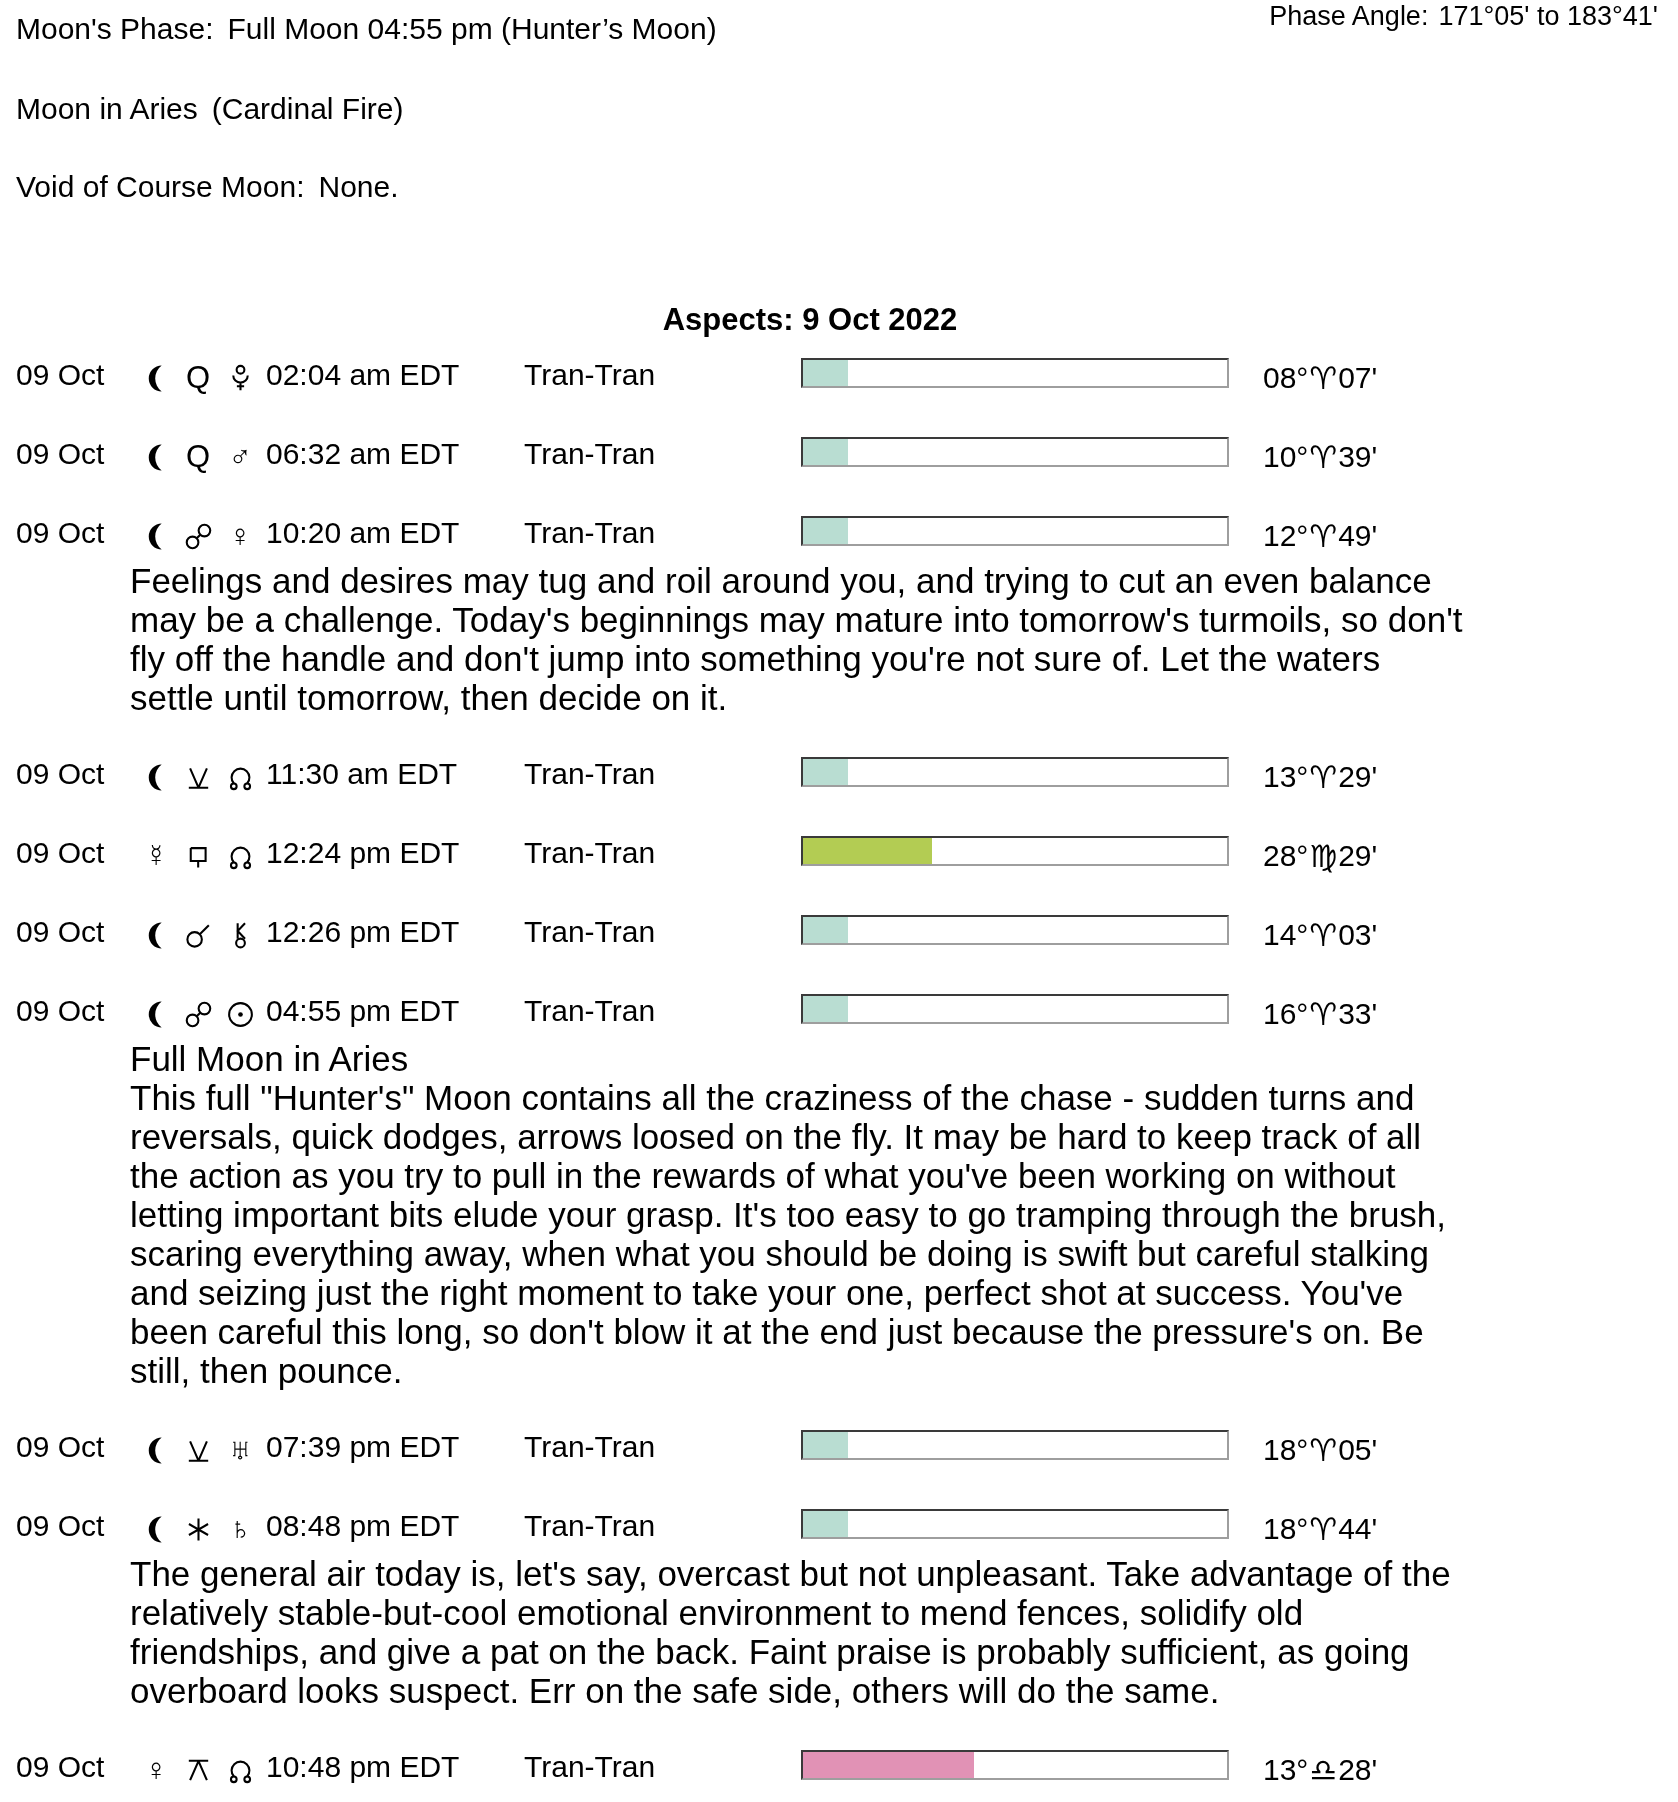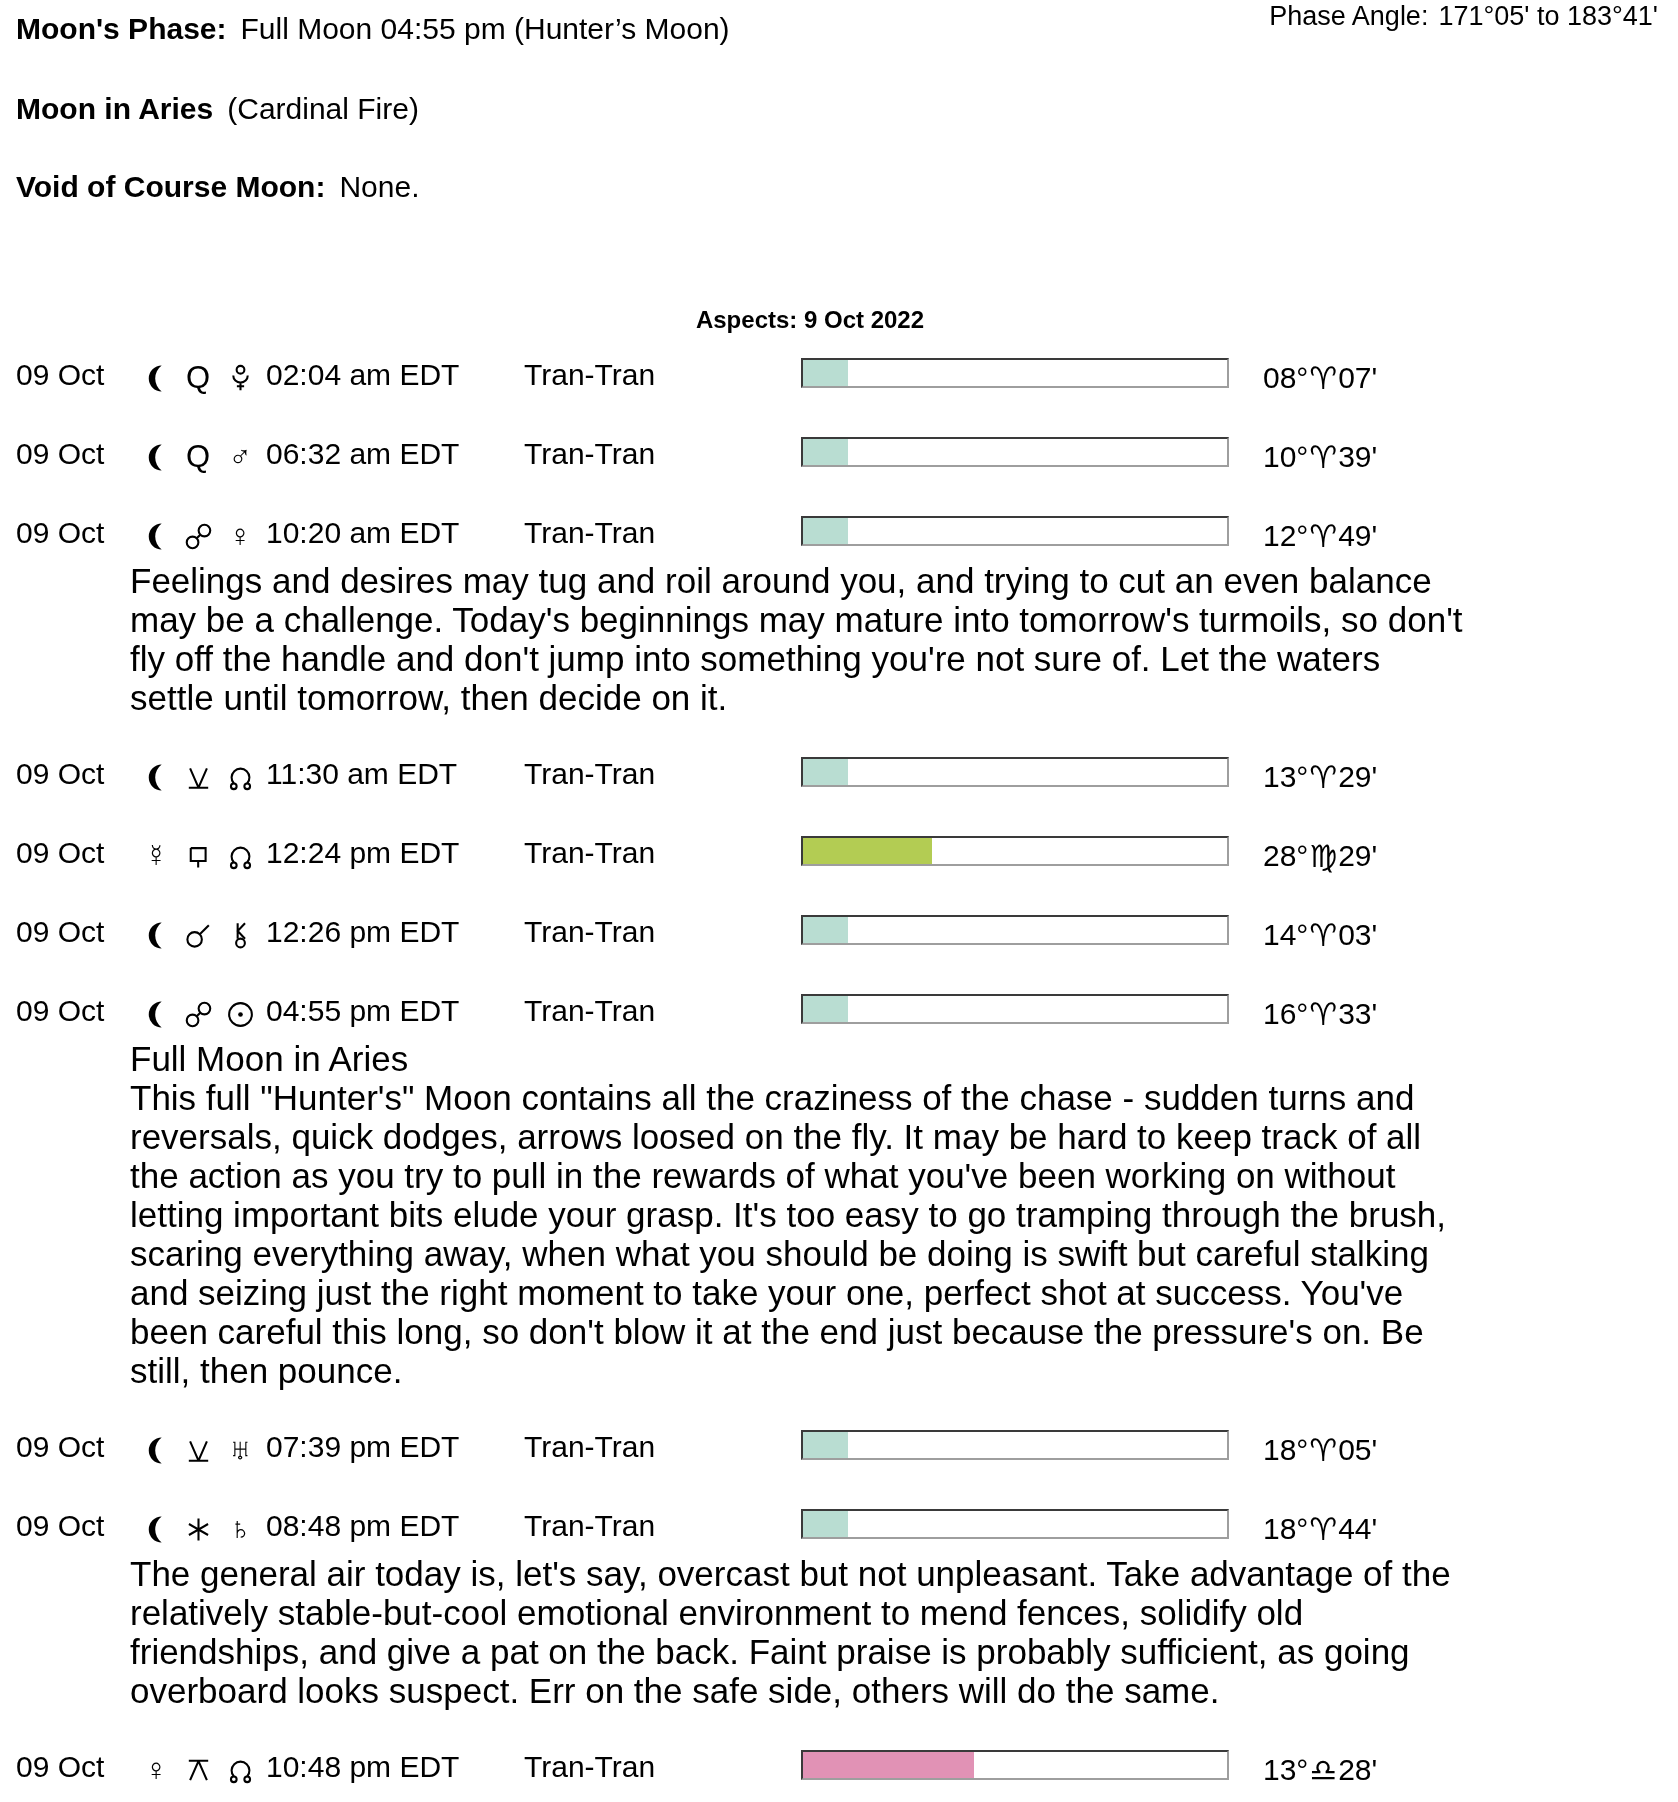--- a/index.html
+++ b/index.html
@@ -1,29 +1,29 @@
 <!DOCTYPE html>
 <html><head>
 <meta charset="utf-8">
 <style>
   html,body{margin:0;padding:0}
   body{
     width:1678px;height:1802px;background:#ffffff;color:#000;
     font-family:"Liberation Sans","DejaVu Sans",sans-serif;
     font-size:30px;position:relative;overflow:hidden;
   }
-  .b{font-weight:bold}
+  .b{font-weight:normal}
   .hline{position:absolute;left:16px;white-space:nowrap}
   #h1{top:12px} #h2{top:92px} #h3{top:170px}
   .hval{margin-left:14px}
   #phase-angle{position:absolute;right:20px;top:1px;font-size:27px;white-space:nowrap}
   #phase-angle .hval{margin-left:10px}
 
   #aspects{position:absolute;top:300px;left:0;width:1678px}
-  #aspects-title{width:1620px;text-align:center;font-weight:bold;font-size:24px;
+  #aspects-title{width:1620px;text-align:center;font-weight:bold;font-size:31px;
     height:40px;line-height:40px;margin:0 0 18px 0}
 
   .arow{display:flex;height:40px;margin-bottom:39px}
   .c-date{margin-left:16px;width:118px;white-space:nowrap}
   .c-syms{width:132px;display:flex;align-items:center}
   .sym{display:inline-flex;justify-content:center;align-items:center;width:44px;height:40px;font-size:31px}
   .sym:nth-child(2){width:40px}
   .g{width:31px;height:31px;display:block}
   .c-time{width:258px;white-space:nowrap}
   .c-kind{width:277px;white-space:nowrap}

